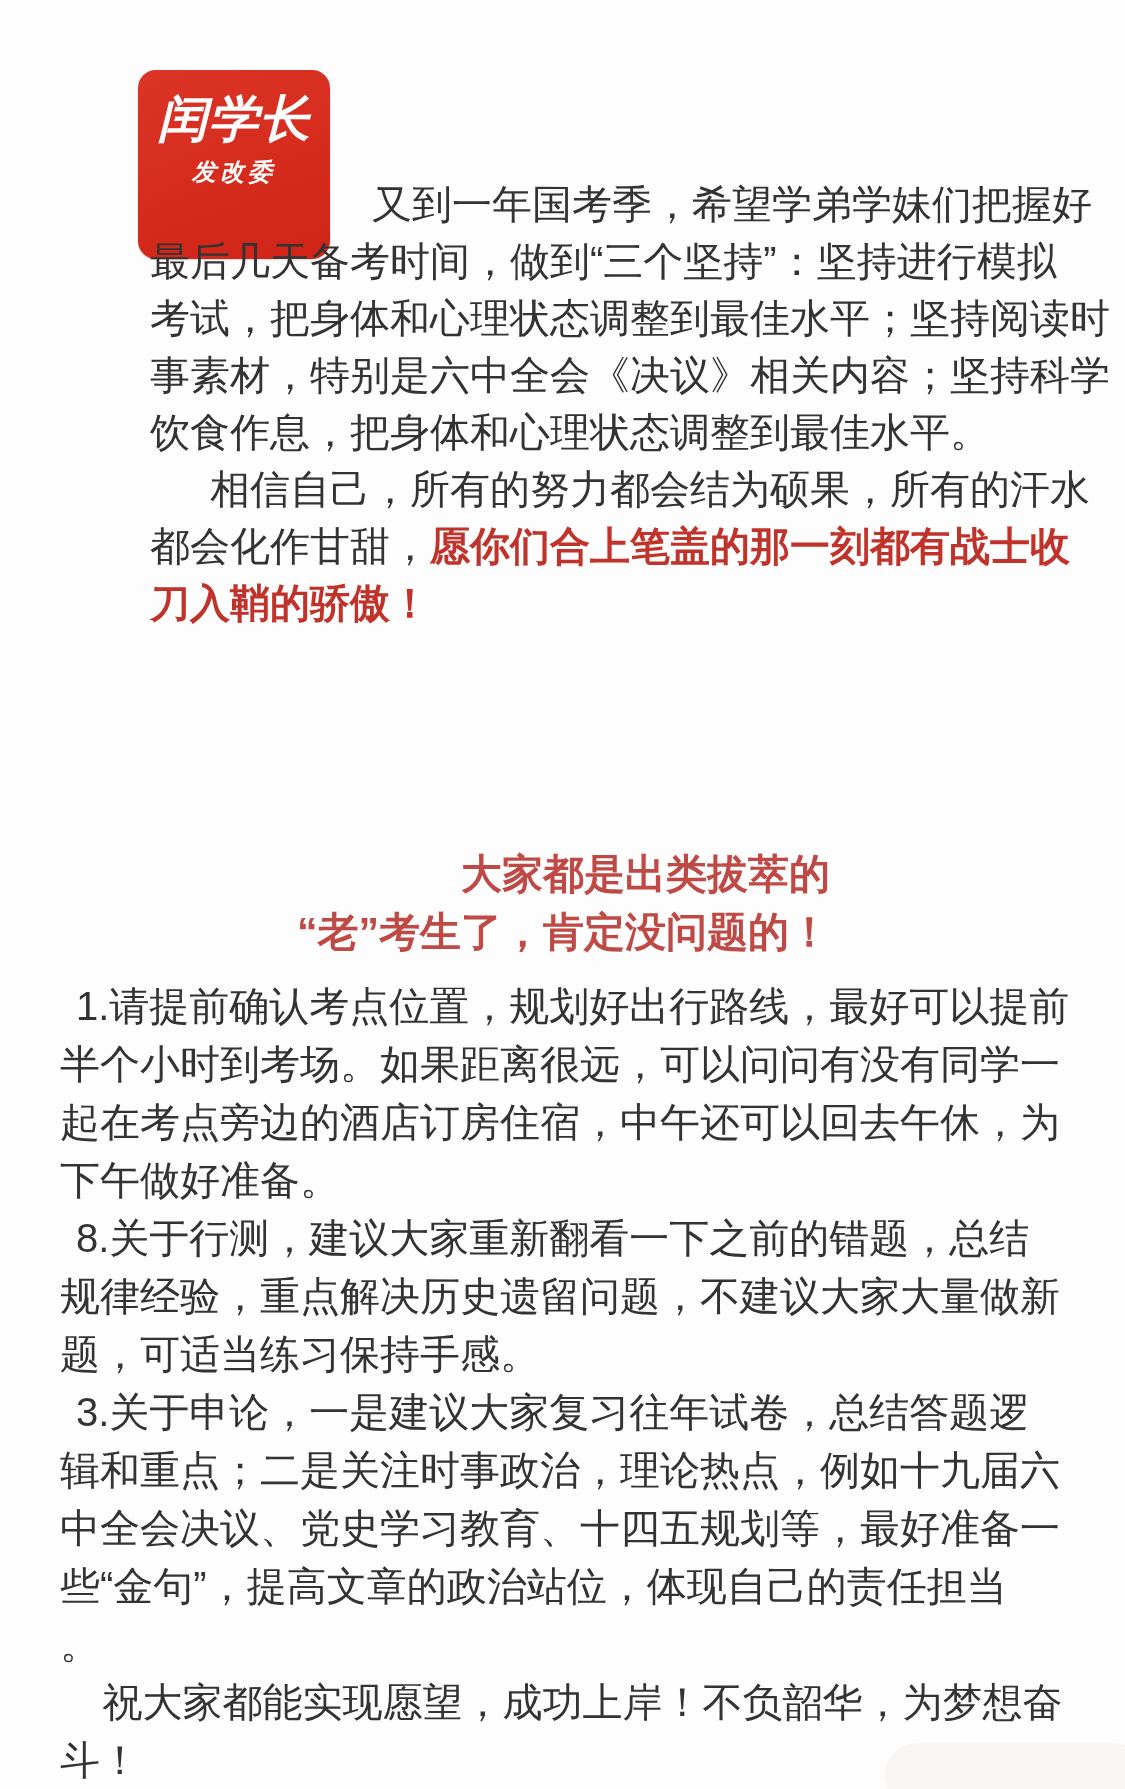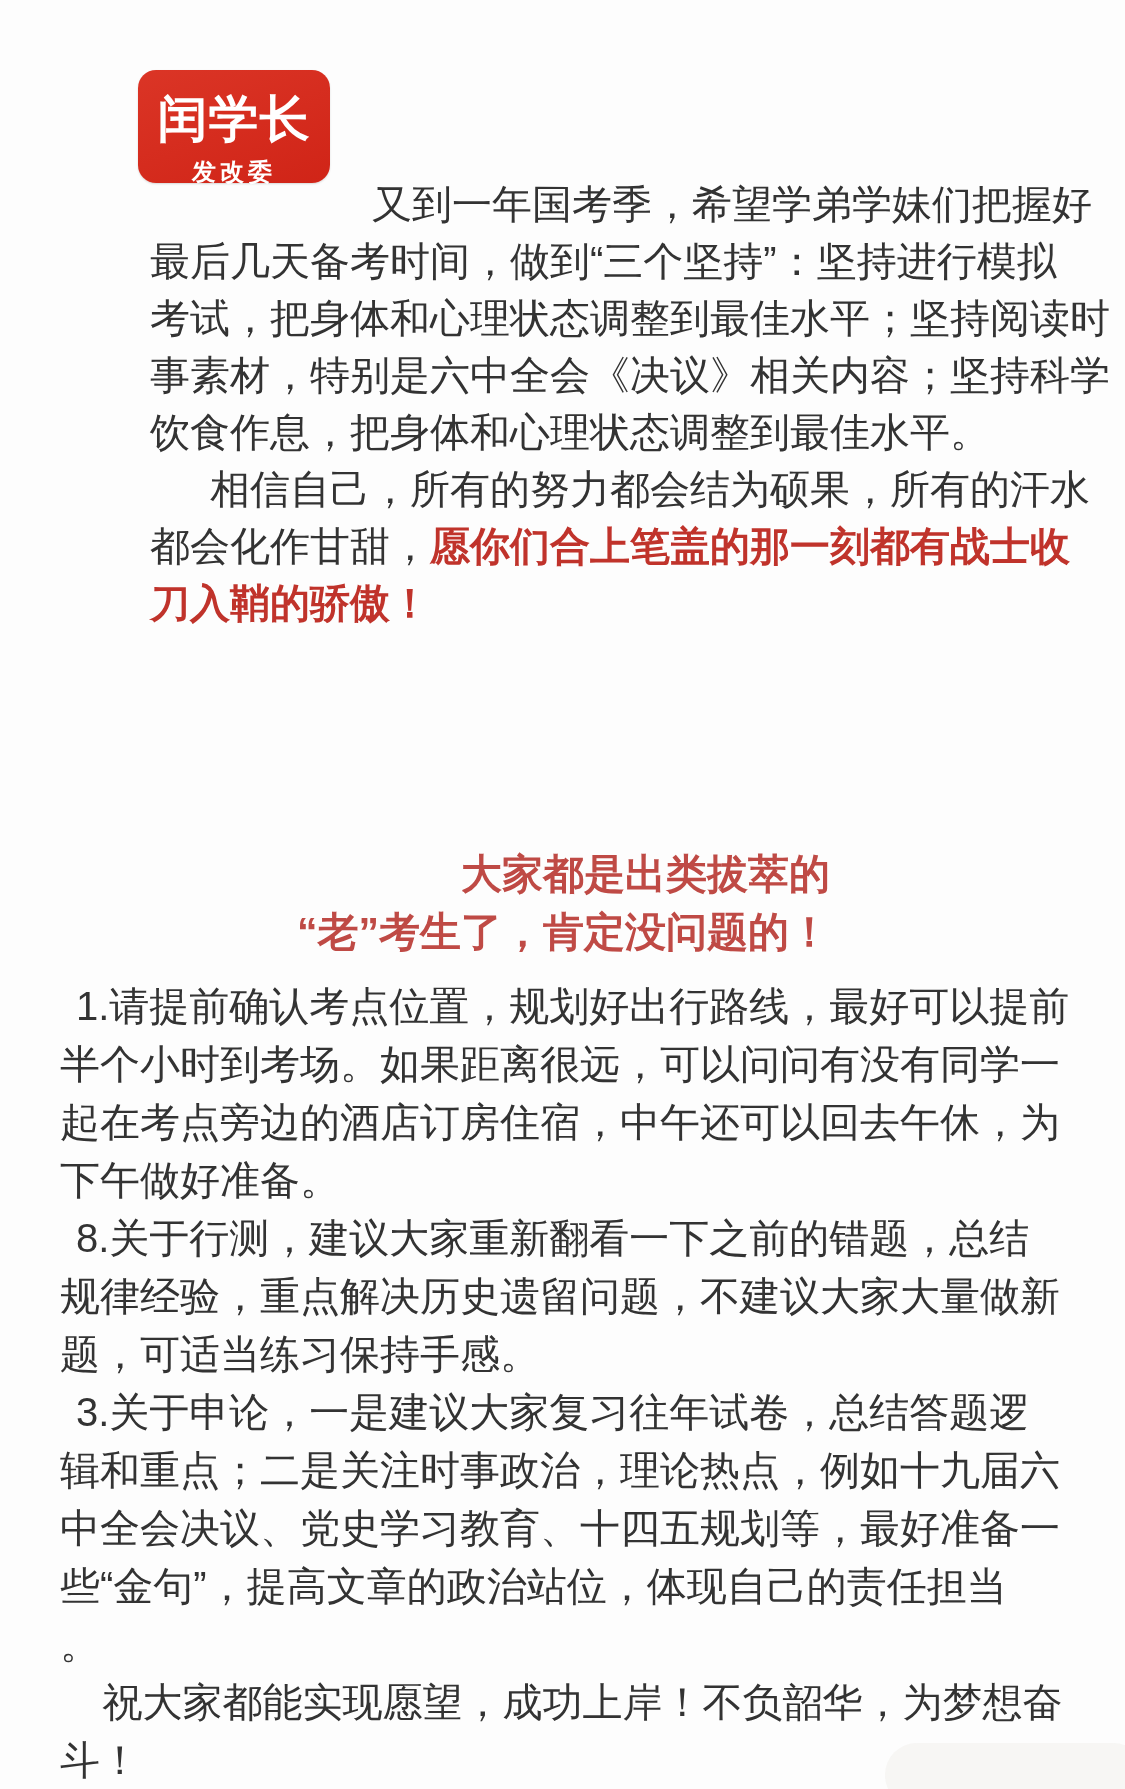--- a/index.html
+++ b/index.html
@@ -22,21 +22,21 @@
   .badge{
     position:absolute;
     background:linear-gradient(160deg,#db3526 0%,#d02417 100%);
     border-radius:18px;
     color:#ffffff;
     text-align:center;
     font-weight:700;
     font-family:"Liberation Serif", serif;
     box-shadow:0 1px 2px rgba(0,0,0,0.15);
   }
-  .badge1{left:138px;top:70px;width:192px;height:113px;}
+  .badge1{left:138px;top:70px;width:192px;height:189px;font-style:italic;}
   .badge2{left:777px;top:823px;width:196px;height:147px;}
   .badge-name{font-size:50px;line-height:1;margin-top:24px;letter-spacing:1px;}
   .badge-org{font-size:24px;line-height:1;margin-top:16px;letter-spacing:4px;}
   
   .textblock{position:absolute;}
   .tb1{left:150px;top:176px;width:905px;}
   .ln{
     height:57px;line-height:57px;
     font-size:40px;color:var(--text);
     white-space:nowrap;

